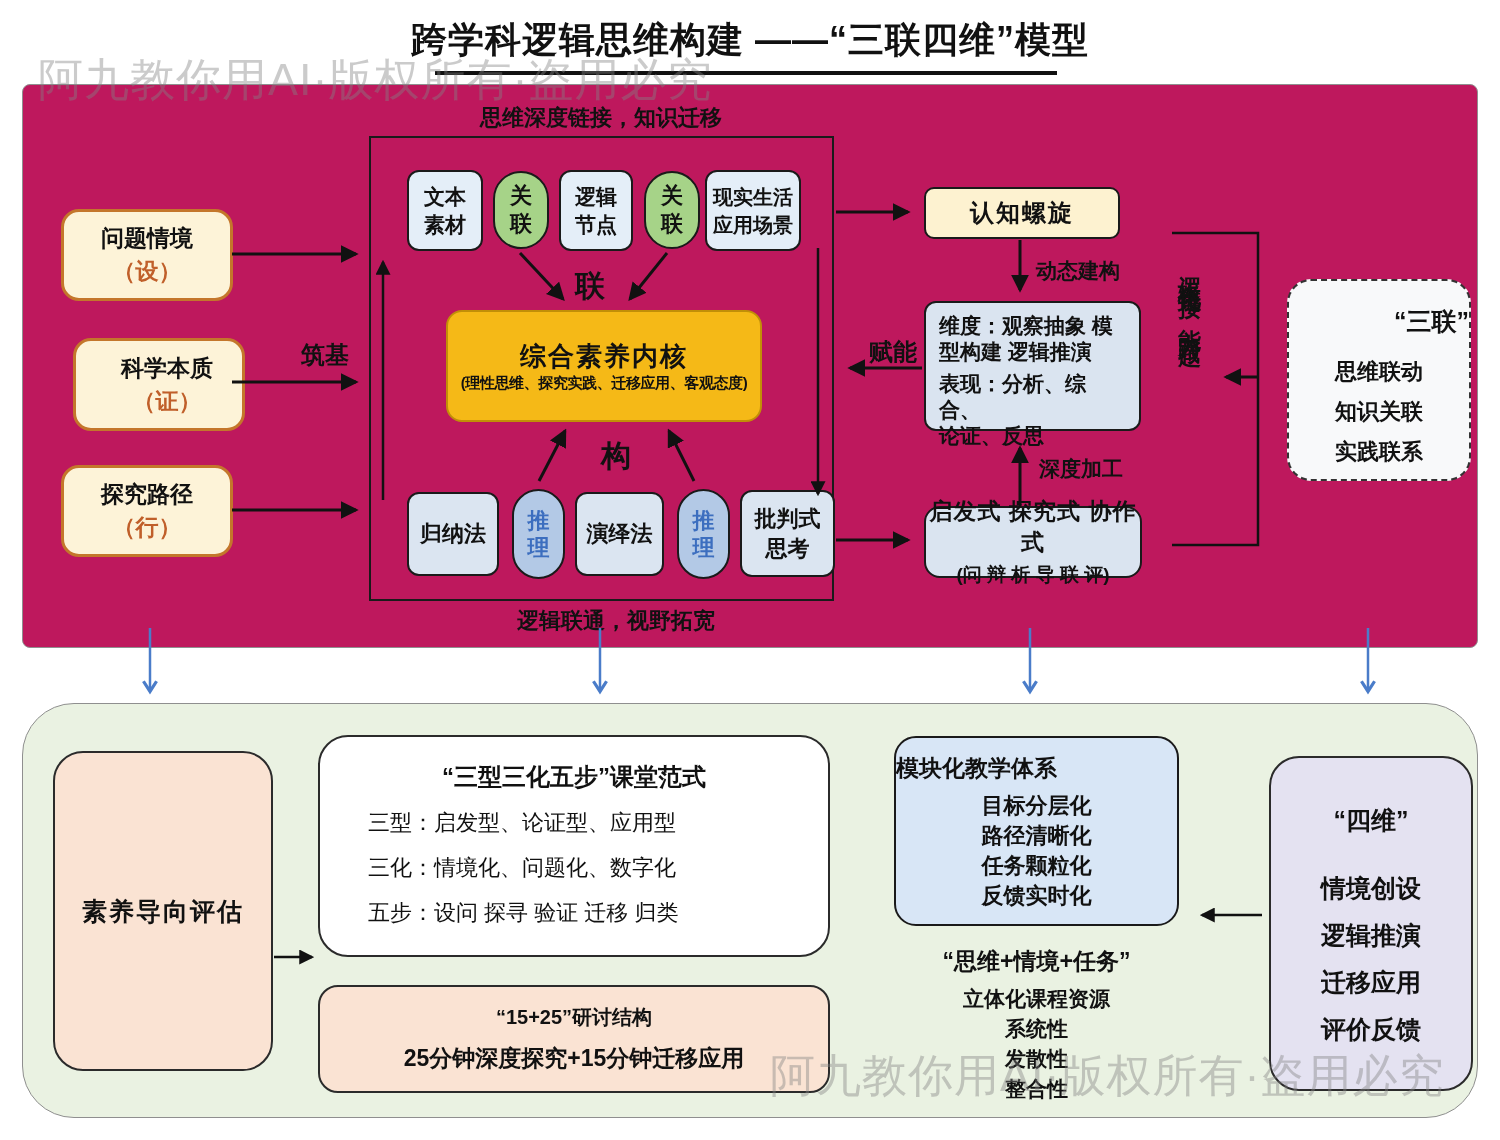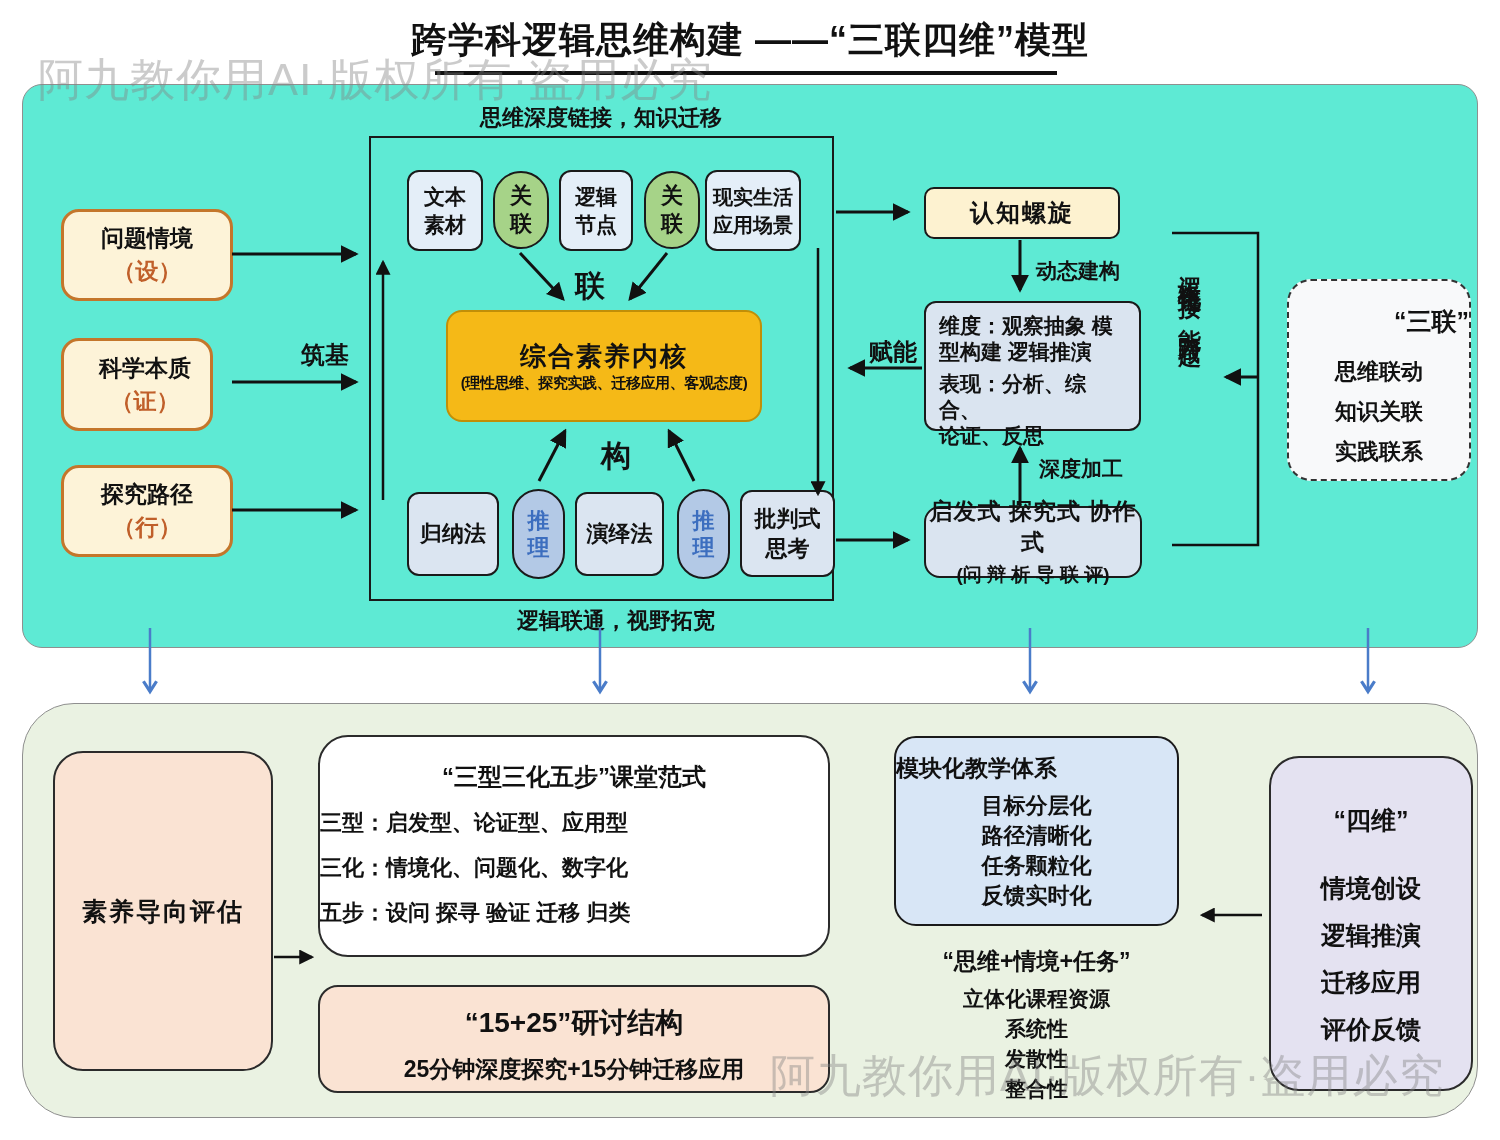--- a/index.html
+++ b/index.html
@@ -7,21 +7,21 @@
     width:1500px;height:1140px;position:relative;background:#ffffff;
     font-family:"Liberation Sans","DejaVu Sans",sans-serif;color:#111;
     overflow:hidden;
   }
   .abs{position:absolute;box-sizing:border-box;}
   .flexc{display:flex;flex-direction:column;align-items:center;justify-content:center;text-align:center;}
   .box{border:2px solid #1a1a1a;background:#e4eef8;}
   .watermark{color:rgba(130,130,130,0.42);font-size:45px;font-weight:400;white-space:nowrap;z-index:40;letter-spacing:1px;pointer-events:none;}
   .page-title{width:100%;text-align:center;font-size:36px;font-weight:800;letter-spacing:1px;z-index:30;}
   .title-underline{background:#111;z-index:30;}
-  .blue-sec{background:#5eead4;border:1.5px solid #8f8f8f;border-radius:20px;z-index:1;}
+  .blue-sec{background:#be185d;border:1.5px solid #8f8f8f;border-radius:8px;z-index:1;}
   .green-sec{background:#eaf2e2;border:1.5px solid #8f8f8f;border-radius:52px;z-index:1;}
   .caption{font-size:22px;font-weight:800;text-align:center;}
   .side-box{background:#fdf3d8;border:3px solid #c4762b;border-radius:18px;}
   .side-box .l1{font-size:23px;font-weight:800;line-height:33px;}
   .side-box .l2{font-size:23px;font-weight:800;line-height:33px;color:#c05f2a;}
   .frame{border:2.5px solid #1a1a1a;background:transparent;}
   .sbox{border-radius:12px;font-size:21px;font-weight:600;line-height:28px;}
   .pill-green{background:#a6d388;border:2px solid #1a1a1a;border-radius:28px;font-size:22px;font-weight:700;line-height:28px;}
   .pill-blue{background:#b3c9e6;border:2px solid #1a1a1a;border-radius:28px;font-size:22px;font-weight:700;line-height:27px;color:#3c6ebf;}
   .bigchar{font-size:30px;font-weight:800;text-align:center;}
@@ -36,23 +36,23 @@
   .teach{background:#dae4f0;border:2px solid #1a1a1a;border-radius:16px;}
   .teach .t{font-size:23px;font-weight:700;letter-spacing:1px;}
   .teach .s{font-size:19px;font-weight:600;margin-top:4px;}
   .vtext{writing-mode:vertical-rl;text-orientation:upright;font-size:23px;font-weight:800;letter-spacing:5px;}
   .dashed{background:#f8f9fa;border:2.5px dashed #333;border-radius:24px;}
   .dashed .t{font-size:25px;font-weight:800;margin-top:24px;text-align:right;}
   .dashed .i{font-size:22px;font-weight:600;line-height:40px;margin-top:14px;}
   .evalbox{background:#fae3d3;border:2.5px solid #2b2b2b;border-radius:30px;font-size:25px;font-weight:800;letter-spacing:2px;}
   .whitebox{background:#ffffff;border:2.5px solid #2b2b2b;border-radius:30px;}
   .whitebox .t{font-size:24px;font-weight:800;text-align:center;padding-top:24px;}
-  .whitebox .i{font-size:22px;font-weight:700;margin-top:15px;line-height:30px;text-align:left;}
+  .whitebox .i{font-size:22px;font-weight:400;padding-left:48px;margin-top:15px;line-height:30px;text-align:left;}
   .peachbox{background:#fae3d3;border:2px solid #2b2b2b;border-radius:20px;}
-  .peachbox .t{font-size:28px;font-weight:800;text-align:center;padding-top:17px;}
+  .peachbox .t{font-size:20px;font-weight:800;text-align:center;padding-top:17px;}
   .peachbox .s{font-size:23px;font-weight:700;text-align:center;margin-top:12px;}
   .modbox{background:#d8e6f6;border:2.5px solid #1a1a1a;border-radius:22px;}
   .modbox .t{font-size:23px;font-weight:800;padding-top:15px;text-align:left;}
   .modbox .i{font-size:22px;font-weight:600;line-height:30px;text-align:center;}
   .resblk{text-align:center;}
   .resblk .t{font-size:23px;font-weight:800;}
   .resblk .i{font-size:21px;font-weight:600;line-height:30px;}
   .purplebox{background:#e4e2f1;border:2.5px solid #2b2b2b;border-radius:30px;text-align:center;}
   .purplebox .t{font-size:25px;font-weight:800;padding-top:46px;}
   .purplebox .i{font-size:25px;font-weight:800;line-height:47px;}
@@ -69,21 +69,21 @@
 <div class="abs title-underline" style="left:435px;top:71px;width:622px;height:4px;"></div>
 
 <div class="abs blue-sec" style="left:22px;top:84px;width:1456px;height:564px;">
 
   <div class="abs caption" style="left:348px;top:18px;width:460px;">思维深度链接，知识迁移</div>
 
   <div class="abs side-box flexc" style="left:38px;top:124px;width:172px;height:92px;">
     <div class="l1">问题情境</div>
     <div class="l2">（设）</div>
   </div>
-  <div class="abs side-box flexc" style="left:38px;top:253px;width:152px;height:93px;padding-left:16px;">
+  <div class="abs side-box flexc" style="left:50px;top:253px;width:172px;height:93px;padding-left:16px;">
     <div class="l1">科学本质</div>
     <div class="l2">（证）</div>
   </div>
   <div class="abs side-box flexc" style="left:38px;top:380px;width:172px;height:92px;">
     <div class="l1">探究路径</div>
     <div class="l2">（行）</div>
   </div>
 
   <div class="abs lbl-strong" style="left:262px;top:254px;width:80px;text-align:center;">筑基</div>
 

